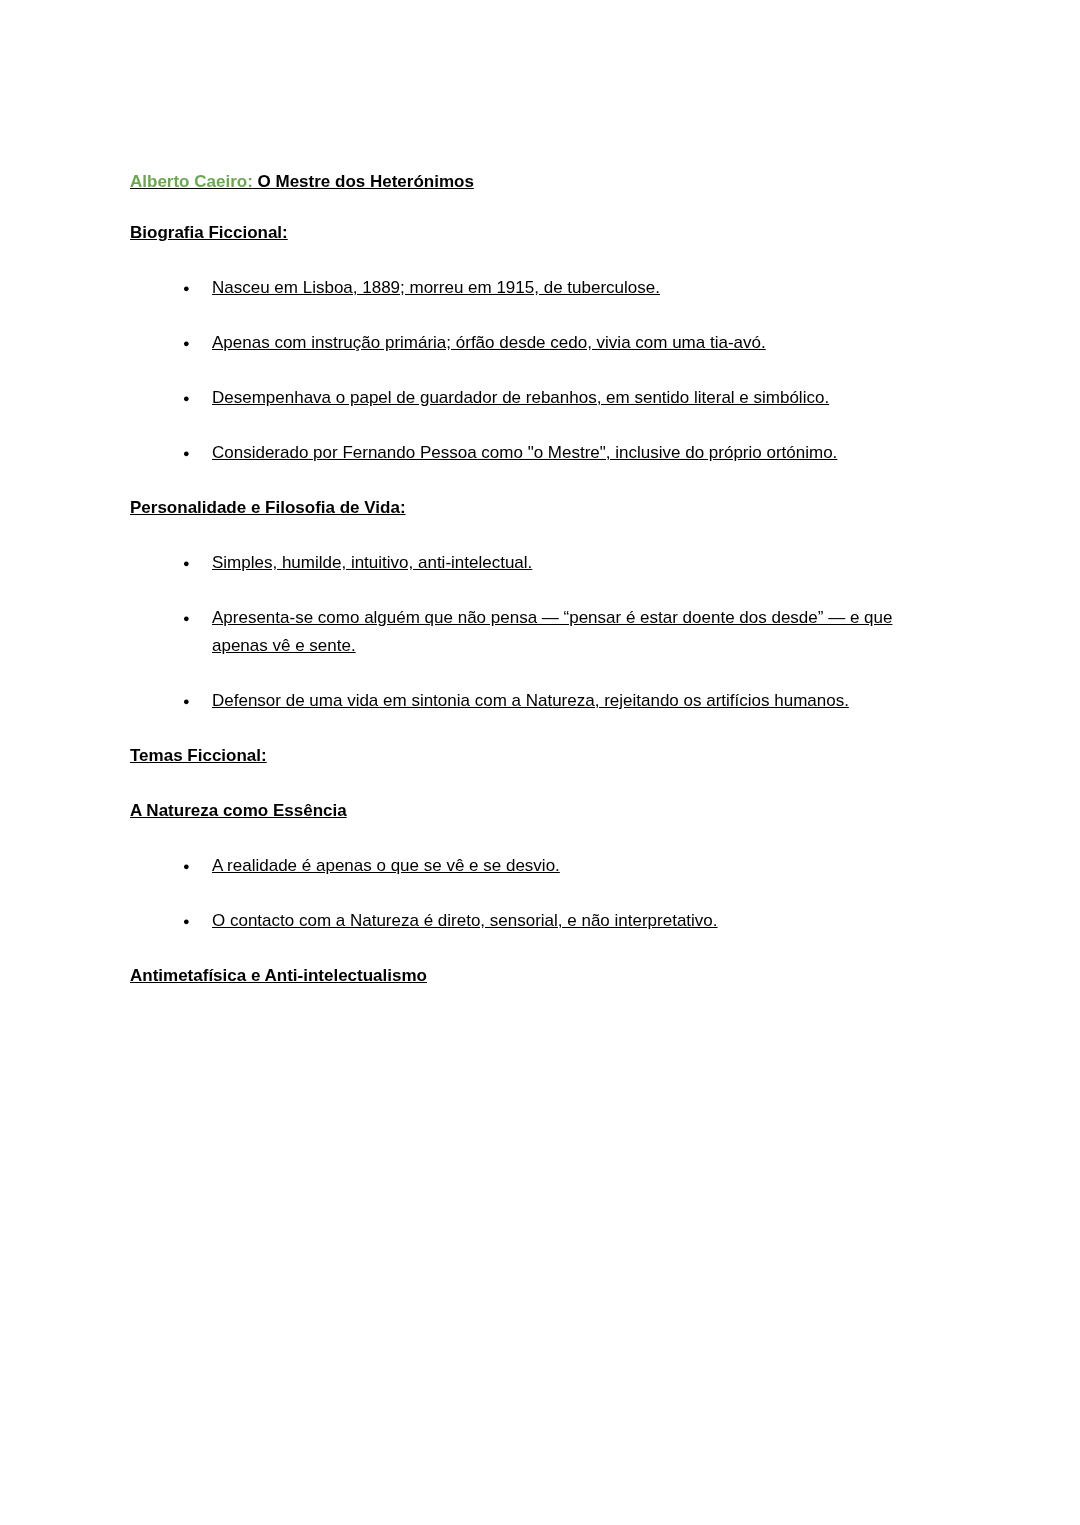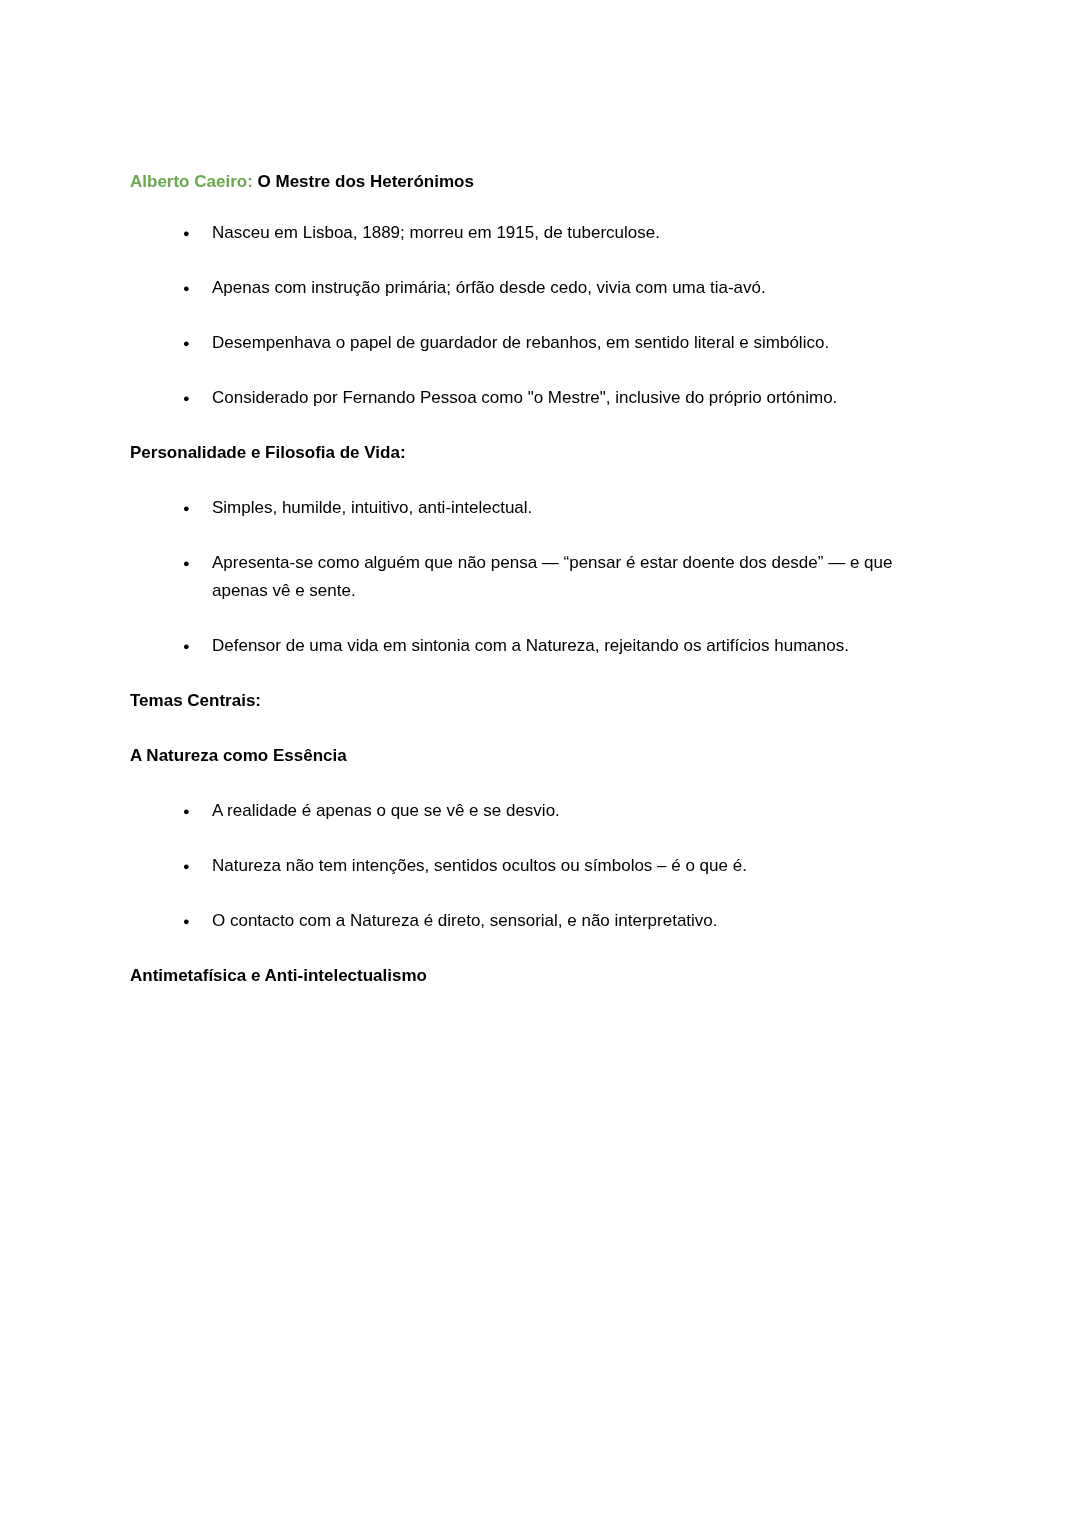--- a/index.html
+++ b/index.html
@@ -13,20 +13,21 @@
     box-sizing: border-box;
     font-family: "Liberation Sans", "DejaVu Sans", sans-serif;
     color: #000000;
   }
   .page {
     box-sizing: border-box;
     width: 1080px;
     min-height: 1525px;
     padding: 168px 150px 80px 130px;
     background: #ffffff;
+    text-decoration: underline;
   }
   .doc-content {
     max-width: 782px;
     font-size: 17px;
     line-height: 28px;
   }
   .title {
     margin: 0 0 23px 0;
     font-weight: bold;
   }
@@ -56,37 +57,37 @@
     color: #000000;
   }
 </style>
 </head>
 <body>
 
 <div class="page">
   <div class="doc-content">
     <p class="title"><span class="accent" style="color: rgb(106, 168, 79);">Alberto Caeiro:</span><span> O Mestre dos Heterónimos</span></p>
     <div>
+        <p class="heading">Biografia Ficcional:</p>
         <ul class="bullets">
           <li>Nasceu em Lisboa, 1889; morreu em 1915, de tuberculose.</li>
           <li>Apenas com instrução primária; órfão desde cedo, vivia com uma tia-avó.</li>
           <li>Desempenhava o papel de guardador de rebanhos, em sentido literal e simbólico.</li>
           <li>Considerado por Fernando Pessoa como "o Mestre", inclusive do próprio ortónimo.</li>
         </ul>
         <p class="heading">Personalidade e Filosofia de Vida:</p>
         <ul class="bullets">
           <li>Simples, humilde, intuitivo, anti-intelectual.</li>
           <li>Apresenta-se como alguém que não pensa — “pensar é estar doente dos desde” — e que apenas vê e sente.</li>
           <li>Defensor de uma vida em sintonia com a Natureza, rejeitando os artifícios humanos.</li>
         </ul>
-        <p class="heading">Temas Centrais:</p>
+        <p class="heading">Temas Ficcional:</p>
         <p class="heading">A Natureza como Essência</p>
         <ul class="bullets">
           <li>A realidade é apenas o que se vê e se desvio.</li>
-          <li>Natureza não tem intenções, sentidos ocultos ou símbolos – é o que é.</li>
           <li>O contacto com a Natureza é direto, sensorial, e não interpretativo.</li>
         </ul>
         <p class="heading">Antimetafísica e Anti-intelectualismo</p>
         <ul class="bullets">
         </ul>
       </div>
   </div>
 </div>
 
 </body></html>

